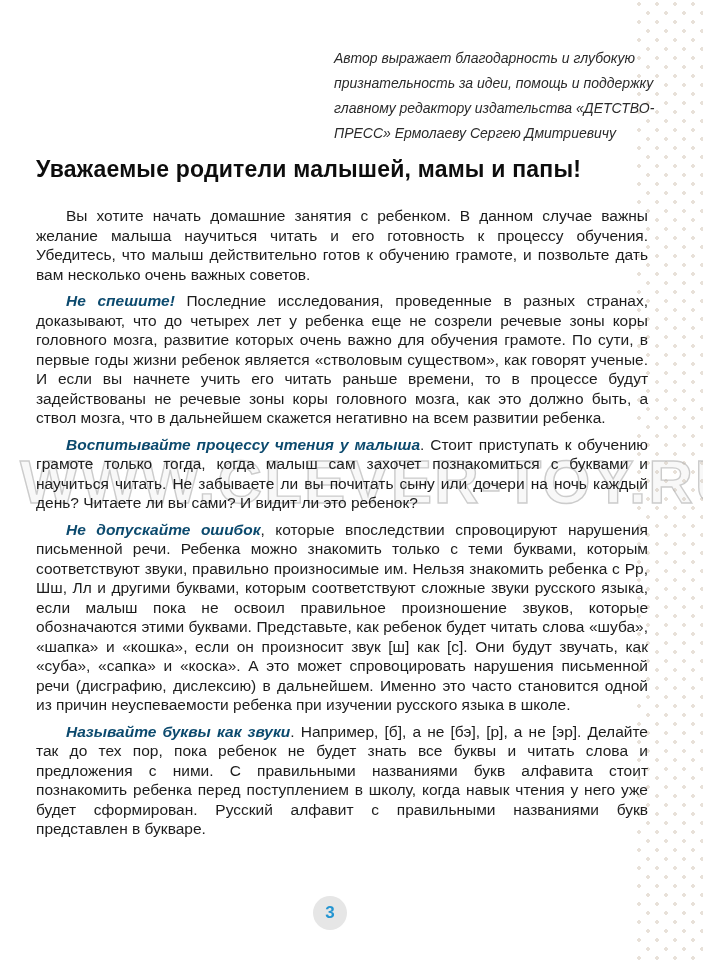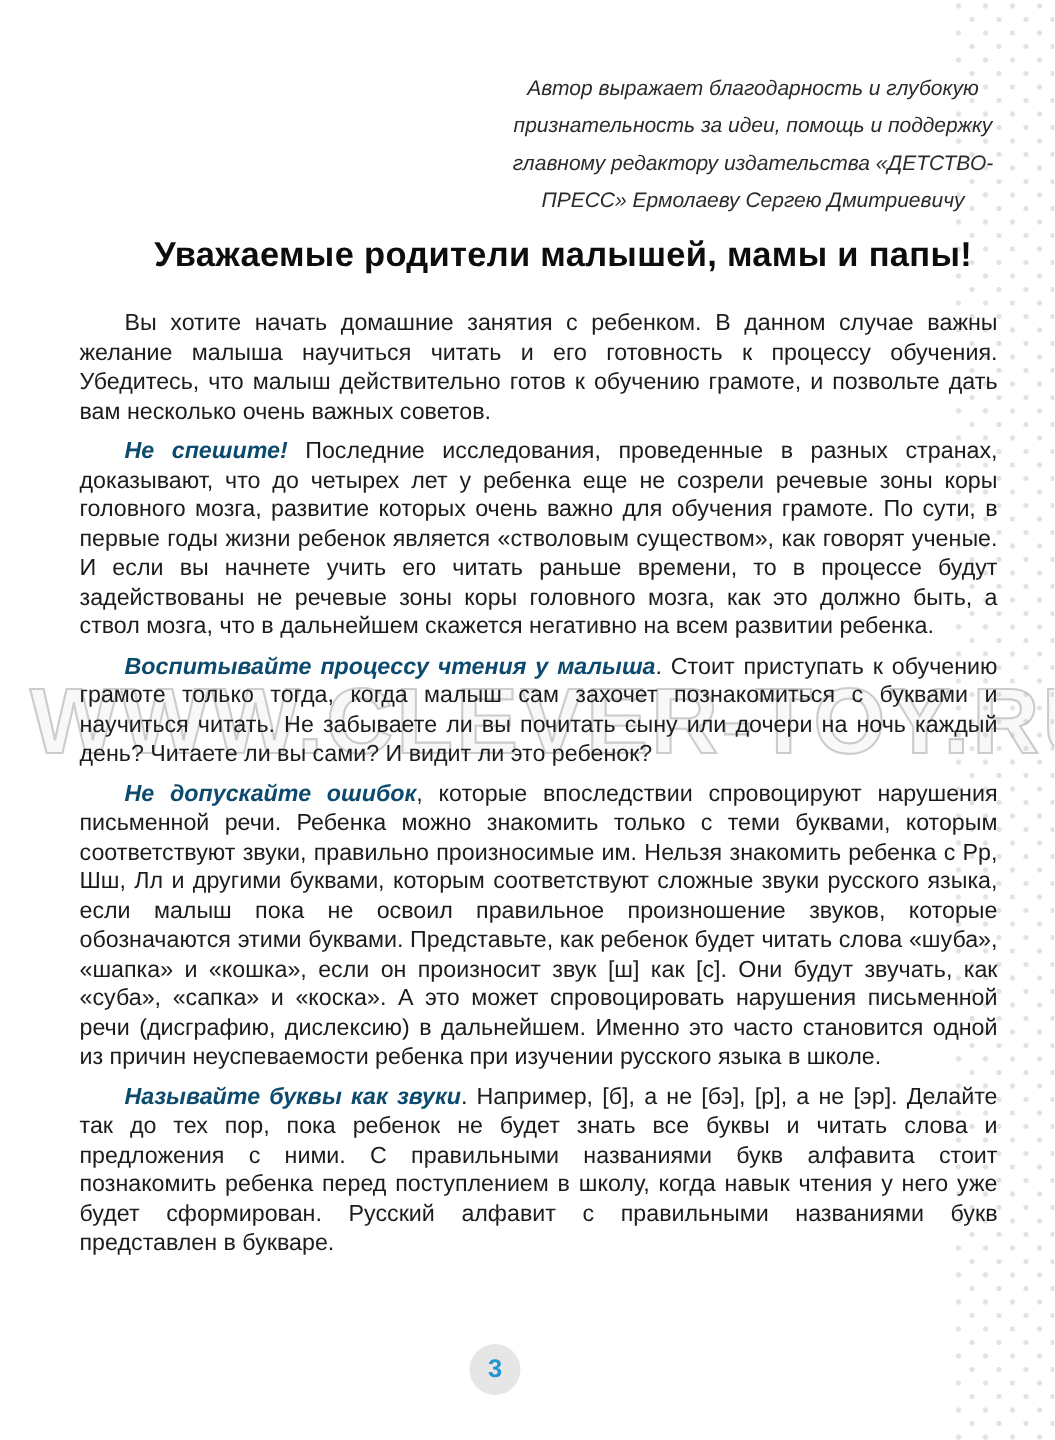--- a/index.html
+++ b/index.html
@@ -19,33 +19,31 @@
       radial-gradient(circle, #e8e1d9 1.6px, rgba(255,255,255,0) 1.9px);
     background-size:18px 18px, 18px 18px;
     background-position:6px 4px, 15px 13px;
     pointer-events:none;
   }
   .epigraph{
     position:absolute;left:334px;top:46px;width:336px;
     font-style:italic;
     font-size:14px;line-height:25px;
     color:#2b2b2b;
-    text-align:center;
   }
   .title{
     position:absolute;left:36px;top:156px;width:612px;
-    margin:0;text-align:right;
+    margin:0;text-align:left;
     font-size:23px;font-weight:bold;color:#0d0d0d;
     letter-spacing:0.2px;
   }
   .content{
     position:absolute;left:36px;top:206px;width:612px;
     font-size:15.5px;line-height:19.5px;
     text-align:justify;
-    margin-left:17px;
   }
   .content p{
     margin:0 0 7px 0;
     text-indent:30px;
   }
   .content .lead{
     color:#0c4a6e;
     font-weight:bold;
     font-style:italic;
   }

